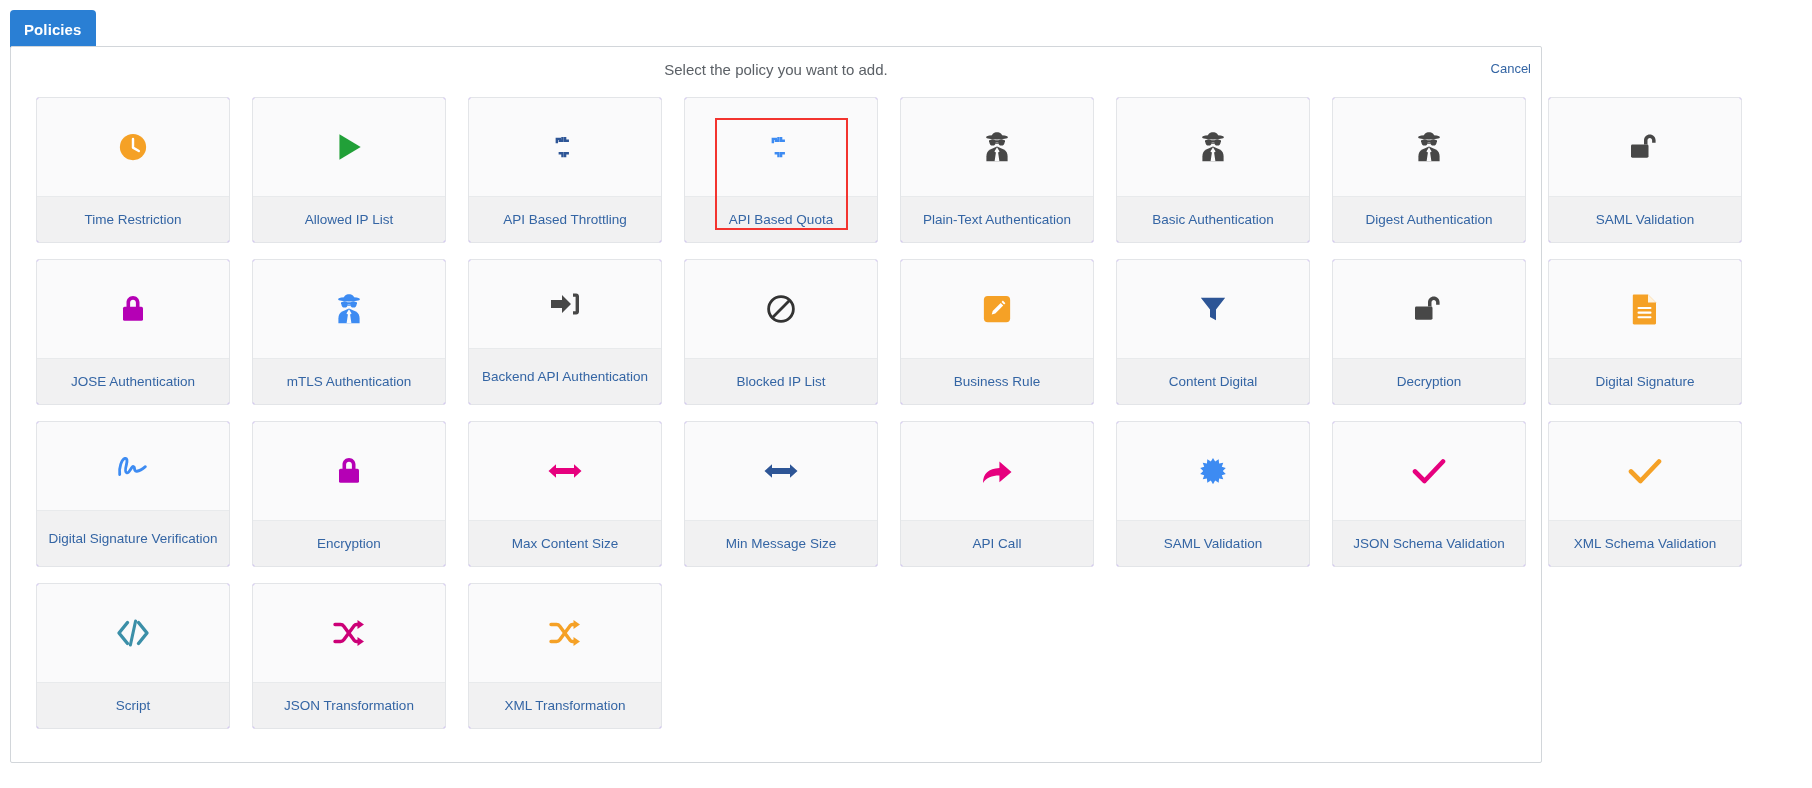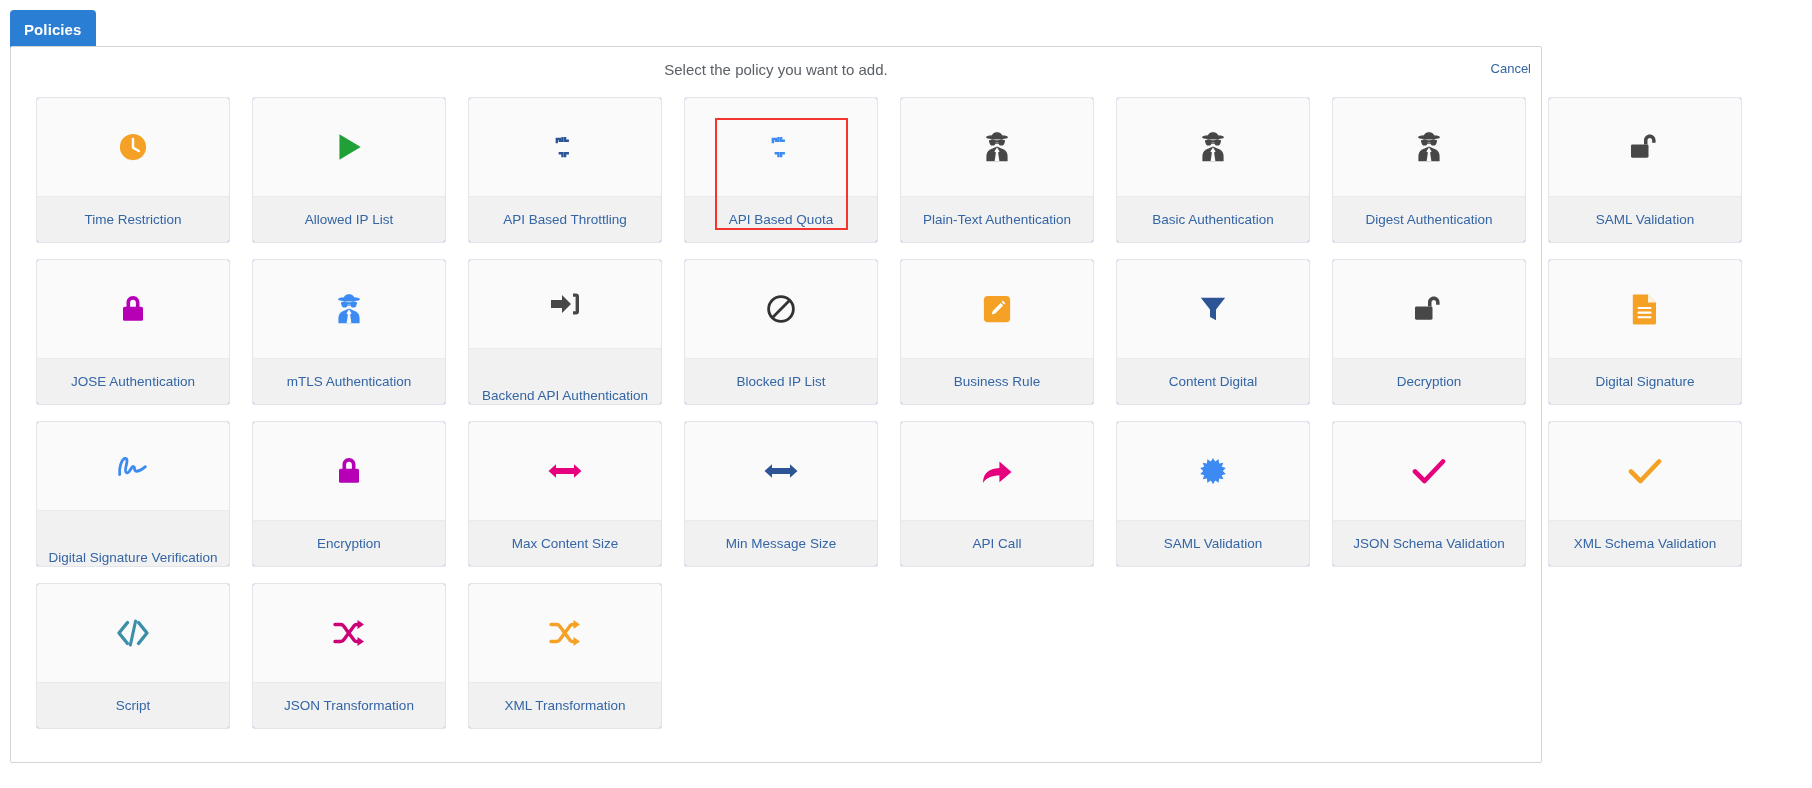--- a/index.html
+++ b/index.html
@@ -88,21 +88,21 @@
     background:#f1f1f2;
     border-top:1px solid #e8eaec;
     display:flex;align-items:center;justify-content:center;
     text-align:center;
     padding:0 6px;
     box-sizing:border-box;
   }
   .card-label{
     font-size:13.5px;color:#3465a4;line-height:16px;
   }
-  .card.two-line .card-foot{flex-basis:56px;align-items:flex-end;}
+  .card.two-line .card-foot{flex-basis:56px;}
 
   
   .highlight-box{
     position:absolute;
     border:2px solid #f3342f;
     pointer-events:none;
     box-sizing:border-box;
     z-index:5;
   }
 

